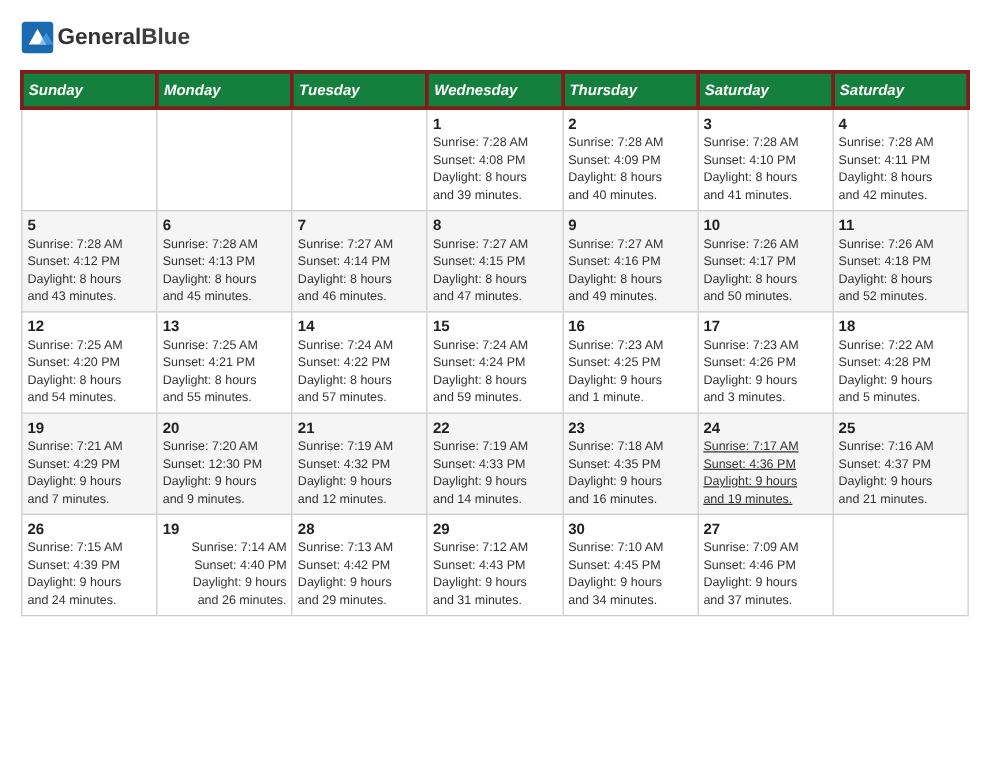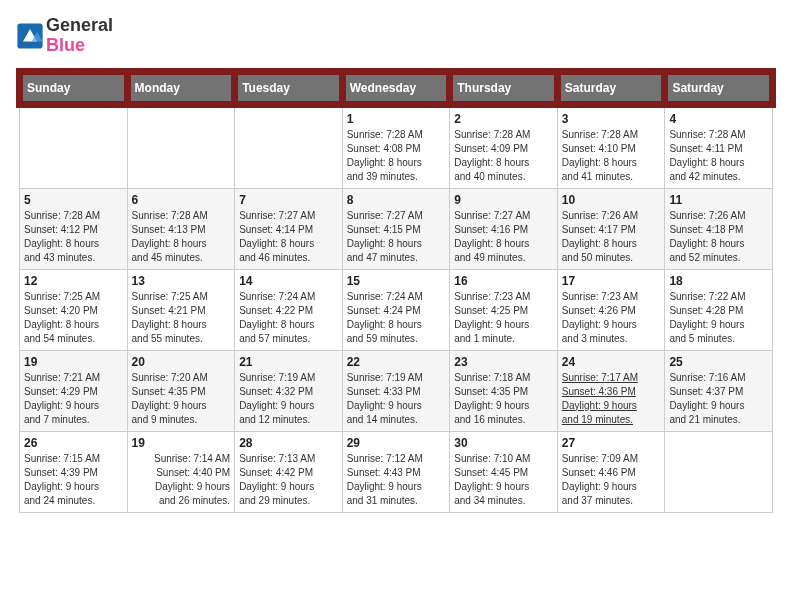--- a/index.html
+++ b/index.html
@@ -15,32 +15,32 @@
       justify-content: space-between;
       align-items: flex-start;
       margin-bottom: 12px;
     }
     .logo {
       display: flex;
       align-items: center;
     }
     .logo-text {
       display: flex;
-      flex-direction: column;
+      flex-direction: row;
       line-height: 1.1;
     }
     .logo-general {
       font-size: 18px;
       font-weight: bold;
       color: #333;
     }
     .logo-blue {
       font-size: 18px;
       font-weight: bold;
-      color: #ec4899;
+      color: #404040;
     }
     .logo-icon {
       width: 28px;
       height: 28px;
       margin-right: 2px;
     }
     .title-block {
       text-align: right;
     }
     .month-title {
@@ -51,26 +51,27 @@
     .location {
       font-size: 14px;
       color: #555;
     }
     .calendar {
       width: 100%;
       border-collapse: collapse;
       font-size: 11px;
     }
     .calendar th {
-      background: #737373;
+      background: #15803d;
       color: #fff;
       padding: 6px 4px;
       text-align: left;
       font-size: 12px;
-      border: 7px solid #7f1d1d;
+      border: 3px solid #7f1d1d;
+      font-style: italic;
     }
     .calendar td {
       border: 1px solid #ccc;
       vertical-align: top;
       padding: 4px;
       width: calc(100% / 7);
       height: 80px;
       background: #fff;
     }
     .calendar tr:nth-child(even) td {
@@ -262,21 +263,21 @@
         <td>
           <div class="day-number">19</div>
           <div class="day-detail" style="white-space: pre-line;">Sunrise: 7:21 AM
 Sunset: 4:29 PM
 Daylight: 9 hours
 and 7 minutes.</div>
         </td>
         <td>
           <div class="day-number">20</div>
           <div class="day-detail" style="white-space: pre-line;">Sunrise: 7:20 AM
-Sunset: 4:35 PM
+Sunset: 12:30 PM
 Daylight: 9 hours
 and 9 minutes.</div>
         </td>
         <td>
           <div class="day-number">21</div>
           <div class="day-detail" style="white-space: pre-line;">Sunrise: 7:19 AM
 Sunset: 4:32 PM
 Daylight: 9 hours
 and 12 minutes.</div>
         </td>

